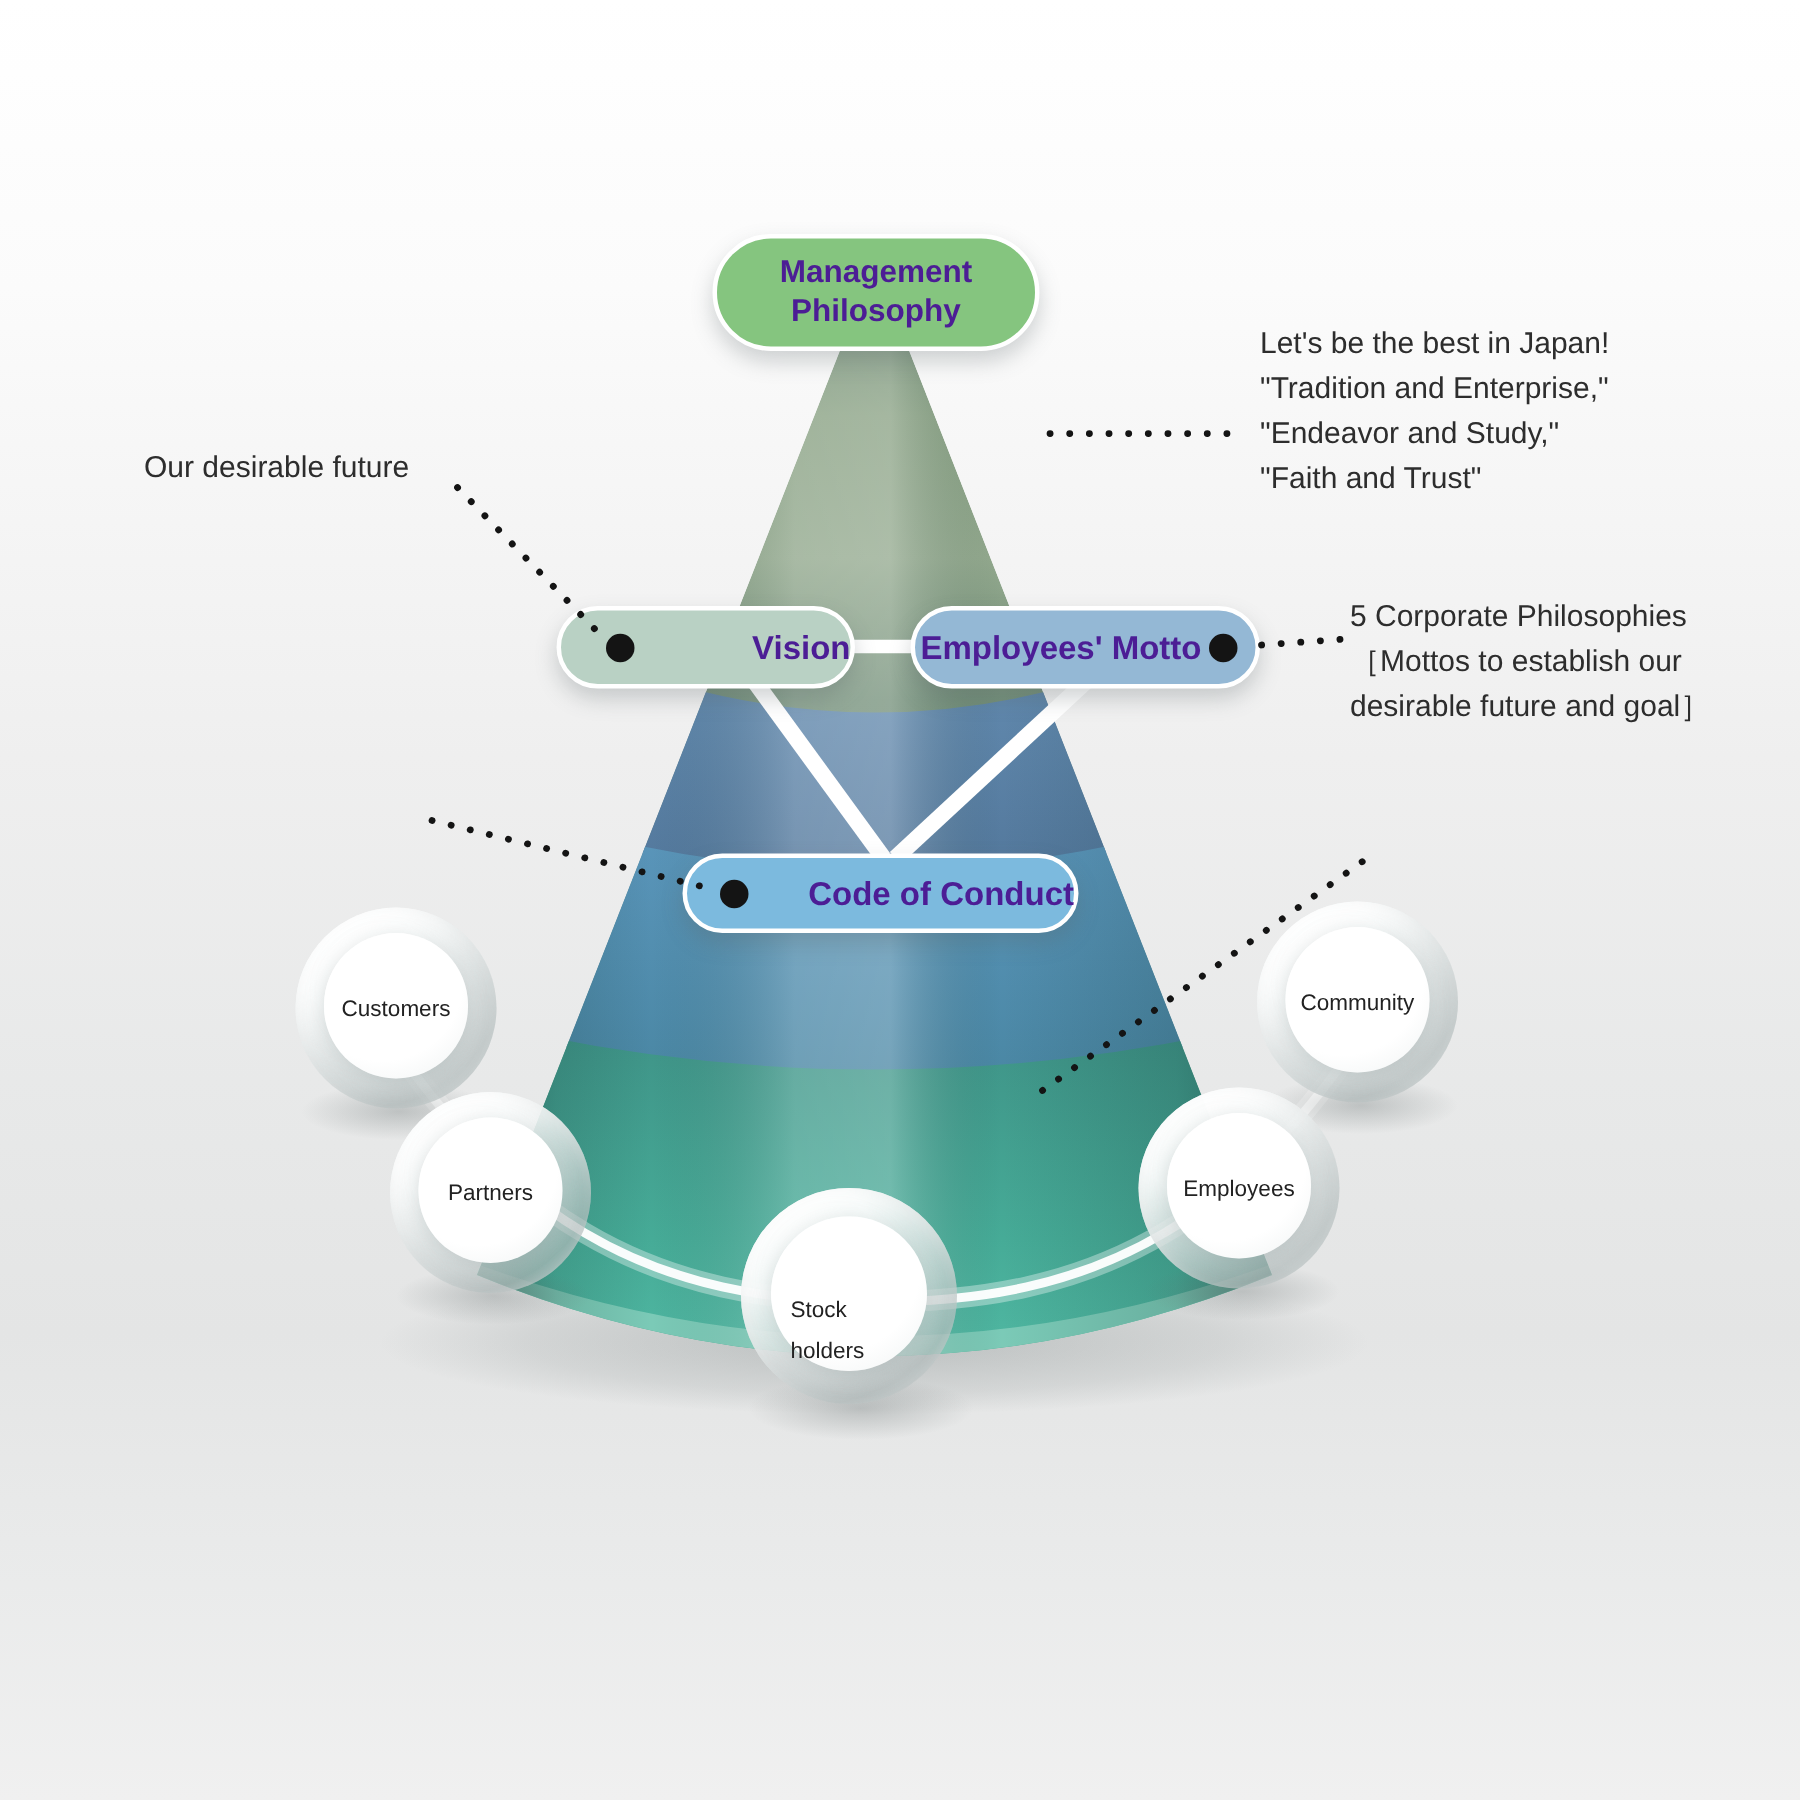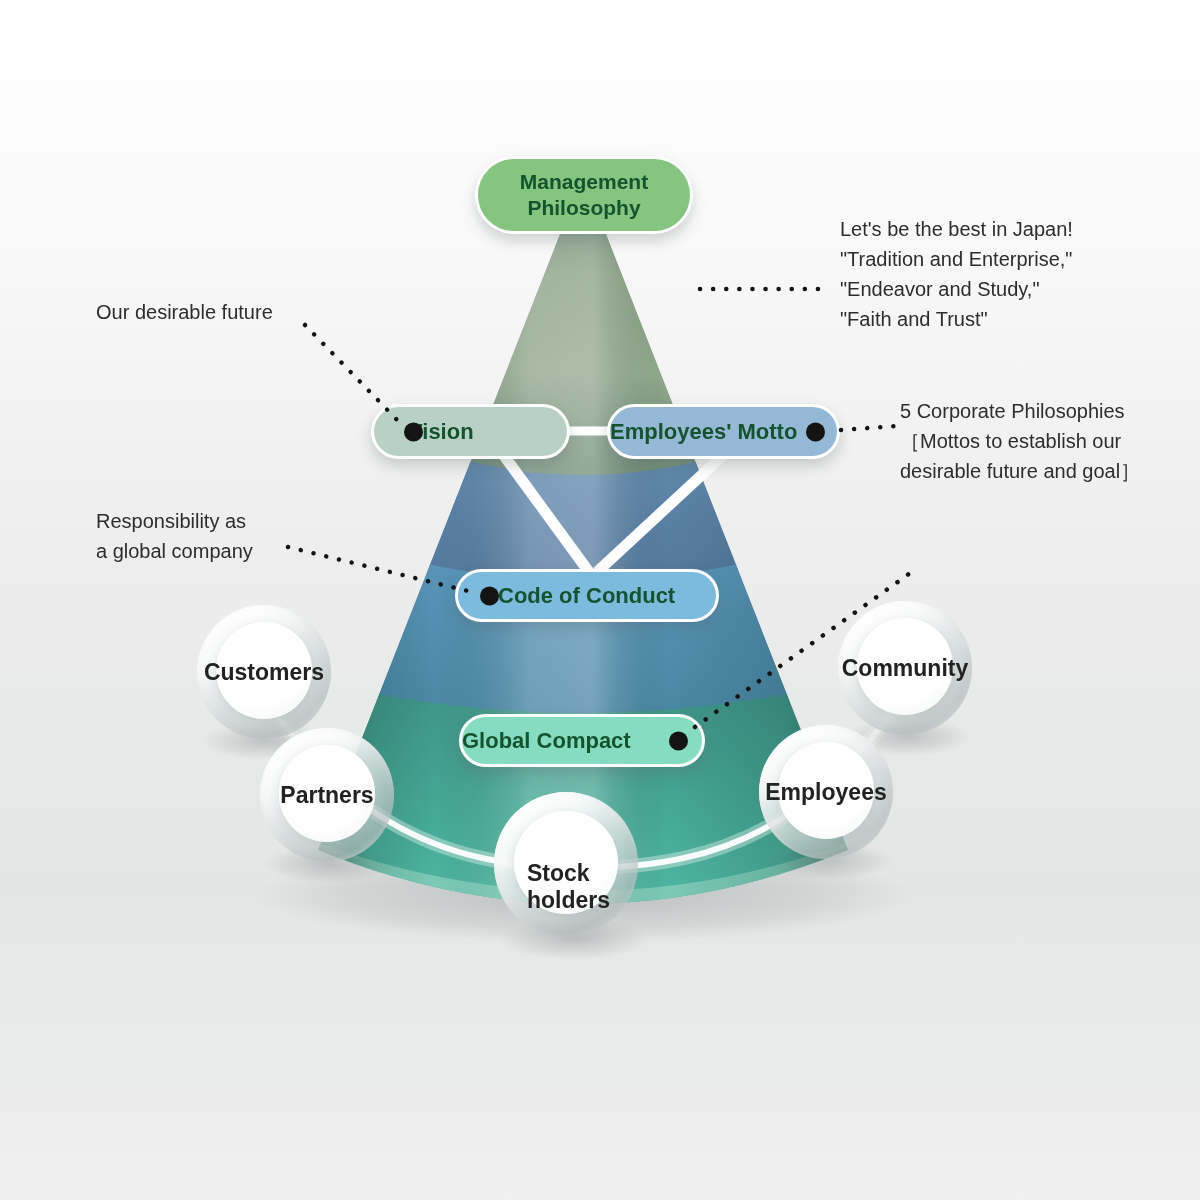--- a/index.html
+++ b/index.html
@@ -10,23 +10,23 @@
   }
   .stage {
     position:relative; width:1200px; height:1200px; overflow:hidden;
     background:linear-gradient(180deg,#ffffff 0%,#fbfbfb 16%,#efefef 42%,#e8e9e9 60%,#e4e5e5 74%,#eaebeb 88%,#f0f0f0 100%);
   }
   svg.layer { position:absolute; left:0; top:0; width:1200px; height:1200px; pointer-events:none; }
 
   
   .pill {
     position:absolute; box-sizing:border-box;
-    display:flex; align-items:center; justify-content:flex-start;
+    display:flex; align-items:center; justify-content:flex-end;
     border:3px solid #fff; border-radius:45px;
-    font-weight:700; font-size:22px; color:#14532d;
+    font-weight:700; font-size:22px; color:#4c1d95;
     box-shadow:0 7px 14px rgba(90,100,105,.28);
   }
   .pill-management { left:475px; top:156px; width:218px; height:78px; background:#85c57f; text-align:center; line-height:26px; font-size:21px; }
   .pill-founder    { left:477px; top:262px; width:214px; height:57px; background:#c6e3bd; padding-right:38px; }
   .pill-vision     { left:371px; top:404px; width:199px; height:55px; background:#b9d1c4; padding-left:34px; }
   .pill-motto      { left:607px; top:404px; width:233px; height:55px; background:#94b8d5; padding-right:36px; }
   .pill-conduct    { left:455px; top:569px; width:264px; height:53px; background:#7cbade; padding-left:40px; }
   .pill-compact    { left:459px; top:714px; width:246px; height:53px; background:#85dcc1; padding-right:42px; }
   .dot {
     position:absolute; width:19px; height:19px; border-radius:50%;
@@ -56,21 +56,21 @@
     box-shadow: inset -8px -12px 20px rgba(140,152,152,.30),
                 inset 8px 12px 16px rgba(255,255,255,.85);
     display:flex; align-items:center; justify-content:center;
   }
   .sphere::before {
     content:""; position:absolute; left:14%; top:13%; right:14%; bottom:15%;
     border-radius:50%;
     background:radial-gradient(circle at 40% 32%, #ffffff 0%, #ffffff 62%, #f5f7f7 85%, #eef1f1 100%);
     box-shadow:0 4px 14px rgba(120,135,135,.30);
   }
-  .sphere-label { position:relative; z-index:2; font-weight:700; font-size:23px; color:#222; text-align:center; line-height:27px; }
+  .sphere-label { position:relative; z-index:2; font-weight:400; font-size:15px; color:#222; text-align:center; line-height:27px; }
   .sphere-customers { left:197px; top:605px; }
   .sphere-partners  { left:260px; top:728px; }
   .sphere-stock     { left:494px; top:792px; width:144px; height:144px; }
   .sphere-employees { left:759px; top:725px; }
   .sphere-community { left:838px; top:601px; }
   .sphere-stock .sphere-label { width:78px; text-align:left;margin-top:46px; }
 
   .sphere-shadow {
     position:absolute; width:130px; height:38px; border-radius:50%;
     background:radial-gradient(closest-side, rgba(95,105,105,.30), rgba(95,105,105,0));
@@ -178,24 +178,20 @@
     <span class="dot"></span>
   </div>
   <div class="pill pill-motto">
     <span>Employees' Motto</span>
     <span class="dot"></span>
   </div>
   <div class="pill pill-conduct">
     <span>Code of Conduct</span>
     <span class="dot"></span>
   </div>
-  <div class="pill pill-compact">
-    <span>Global Compact</span>
-    <span class="dot"></span>
-  </div>
 
   <svg class="layer" viewBox="0 0 1200 1200">
     <g fill="none" stroke="#141414" stroke-width="4.5" stroke-linecap="round" stroke-dasharray="0.1 13">
       <path d="M700,289 L830,289"></path>
       <path d="M305,325 L402,425"></path>
       <path d="M841,430 L897,426"></path>
       <path d="M288,547 L468,591"></path>
       <path d="M695,727 L913,571"></path>
     </g>
   </svg>
@@ -207,18 +203,14 @@
     <div>"Faith and Trust"</div>
   </div>
   <div class="note note-vision">
     <div>Our desirable future</div>
   </div>
   <div class="note note-motto">
     <div>5 Corporate Philosophies</div>
     <div>［Mottos to establish our</div>
     <div>desirable future and goal］</div>
   </div>
-  <div class="note note-conduct">
-    <div>Responsibility as</div>
-    <div>a global company</div>
-  </div>
 
 </div>
 
 </body></html>

